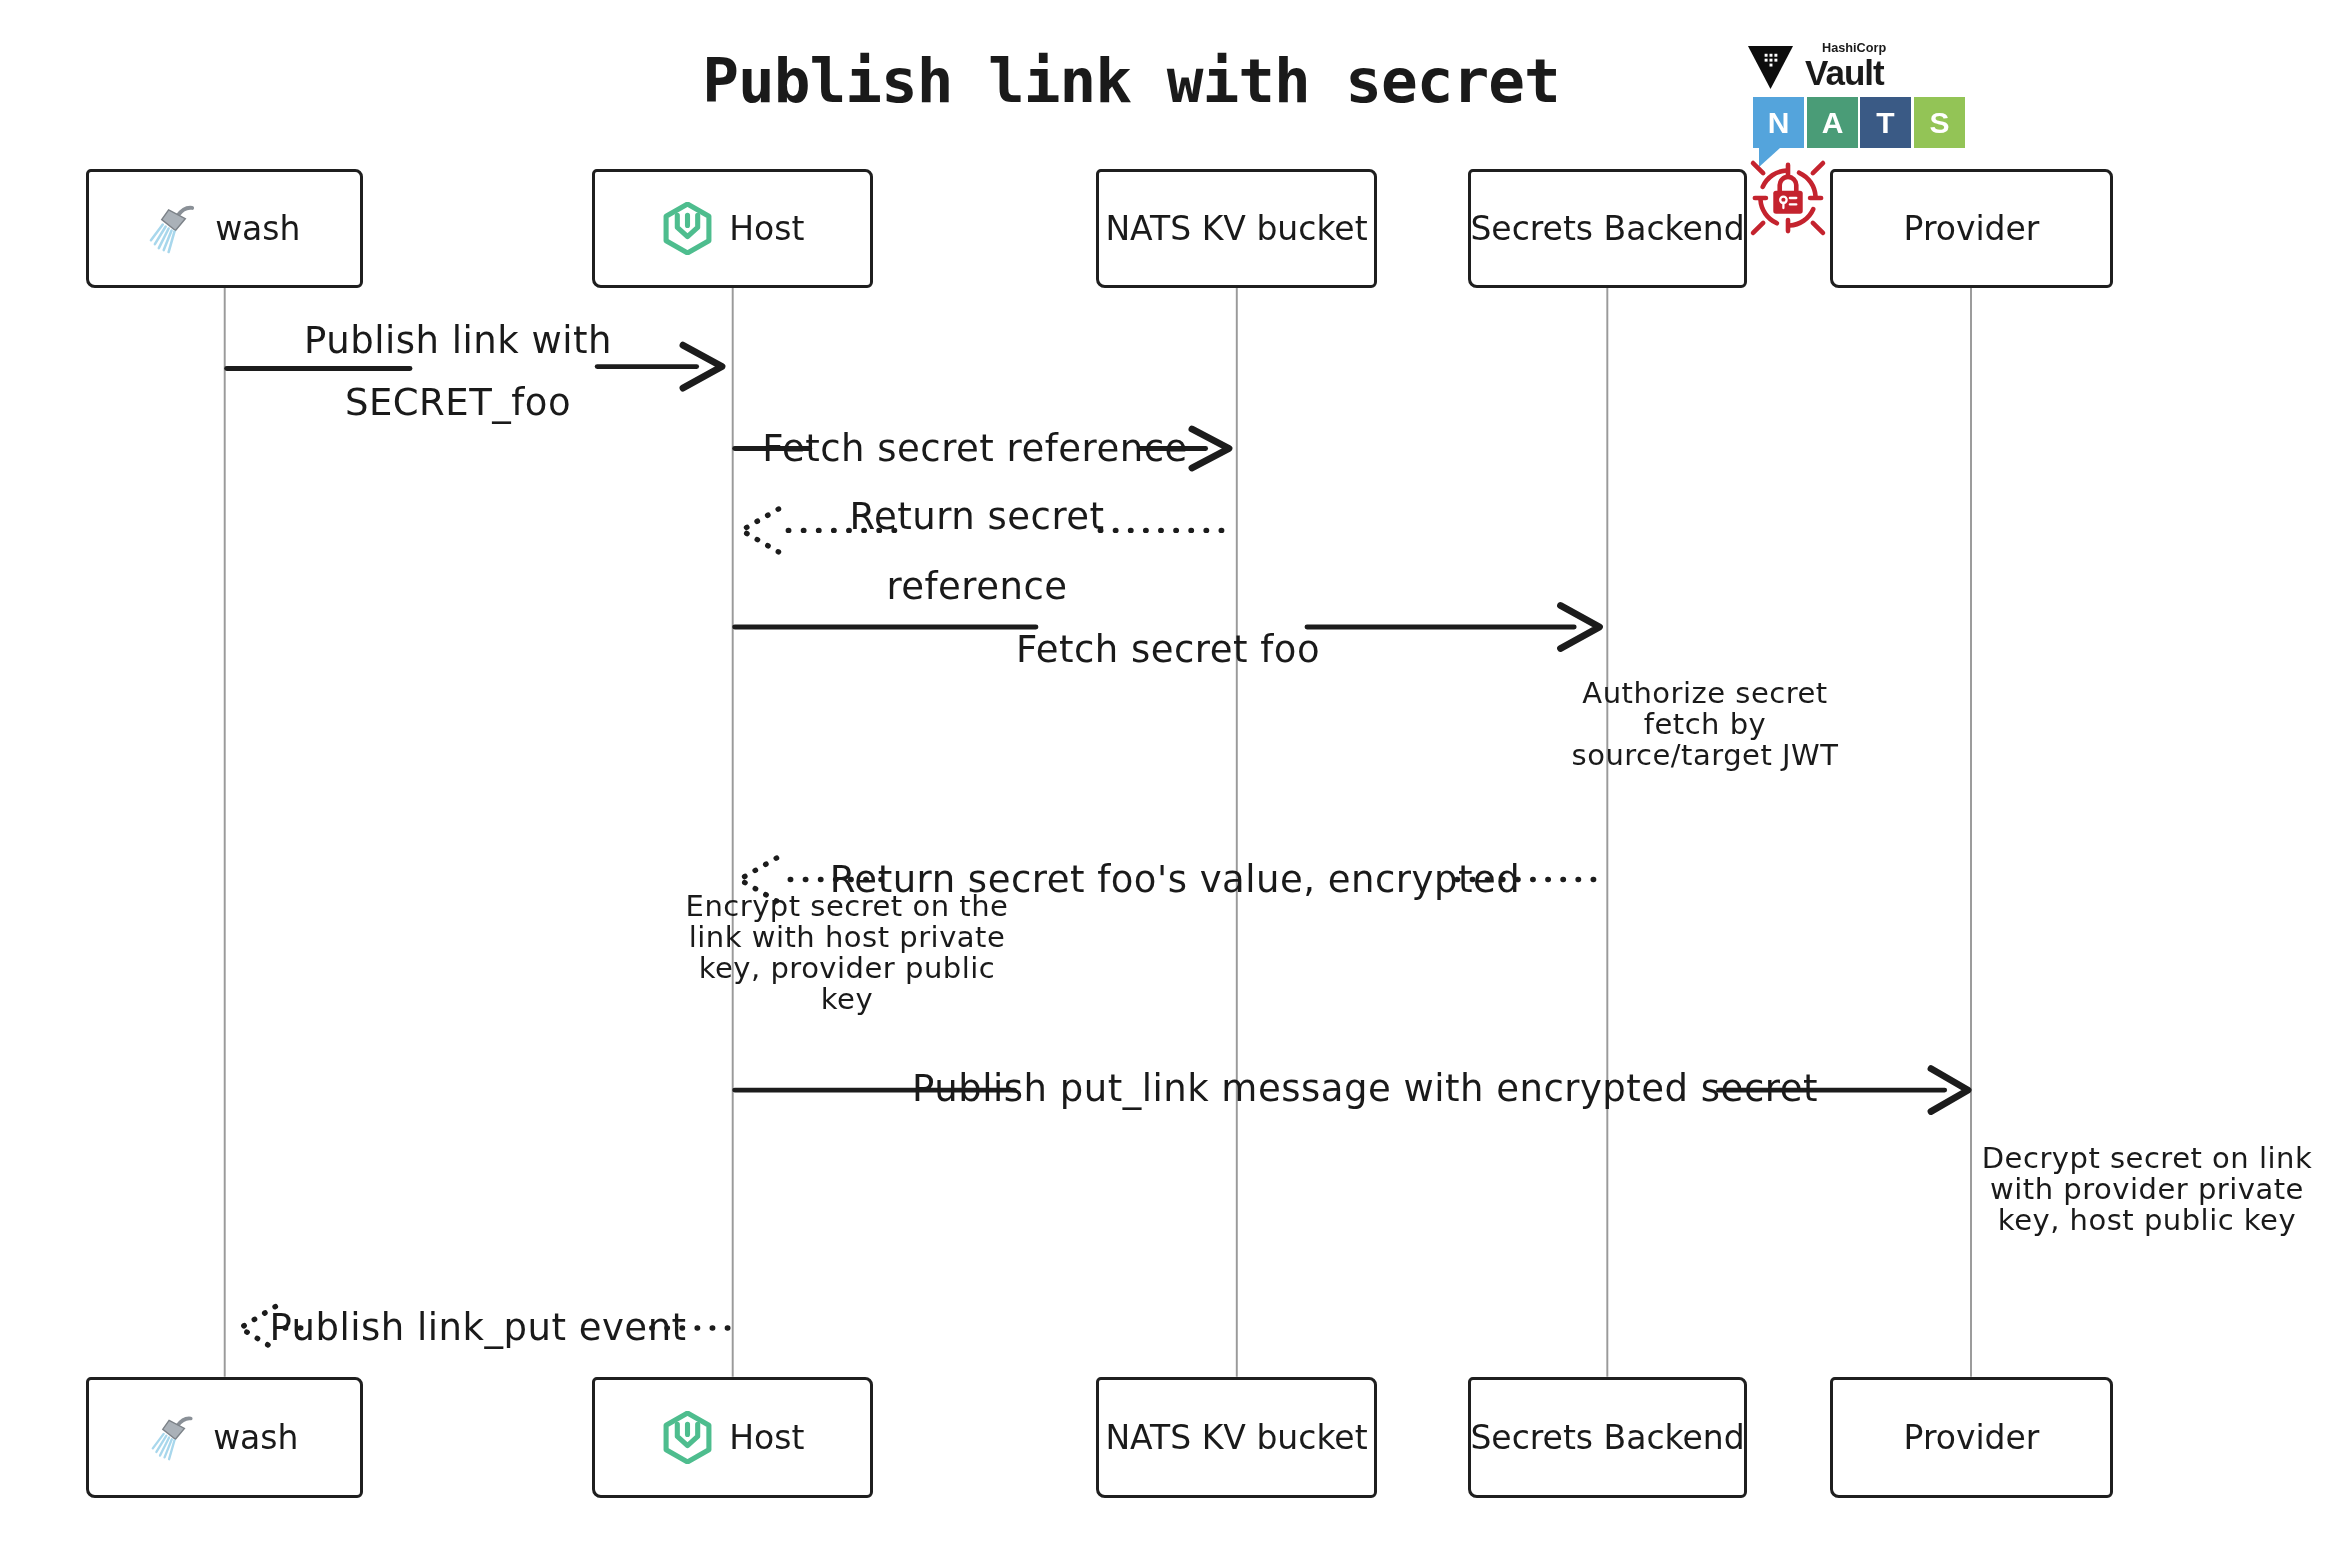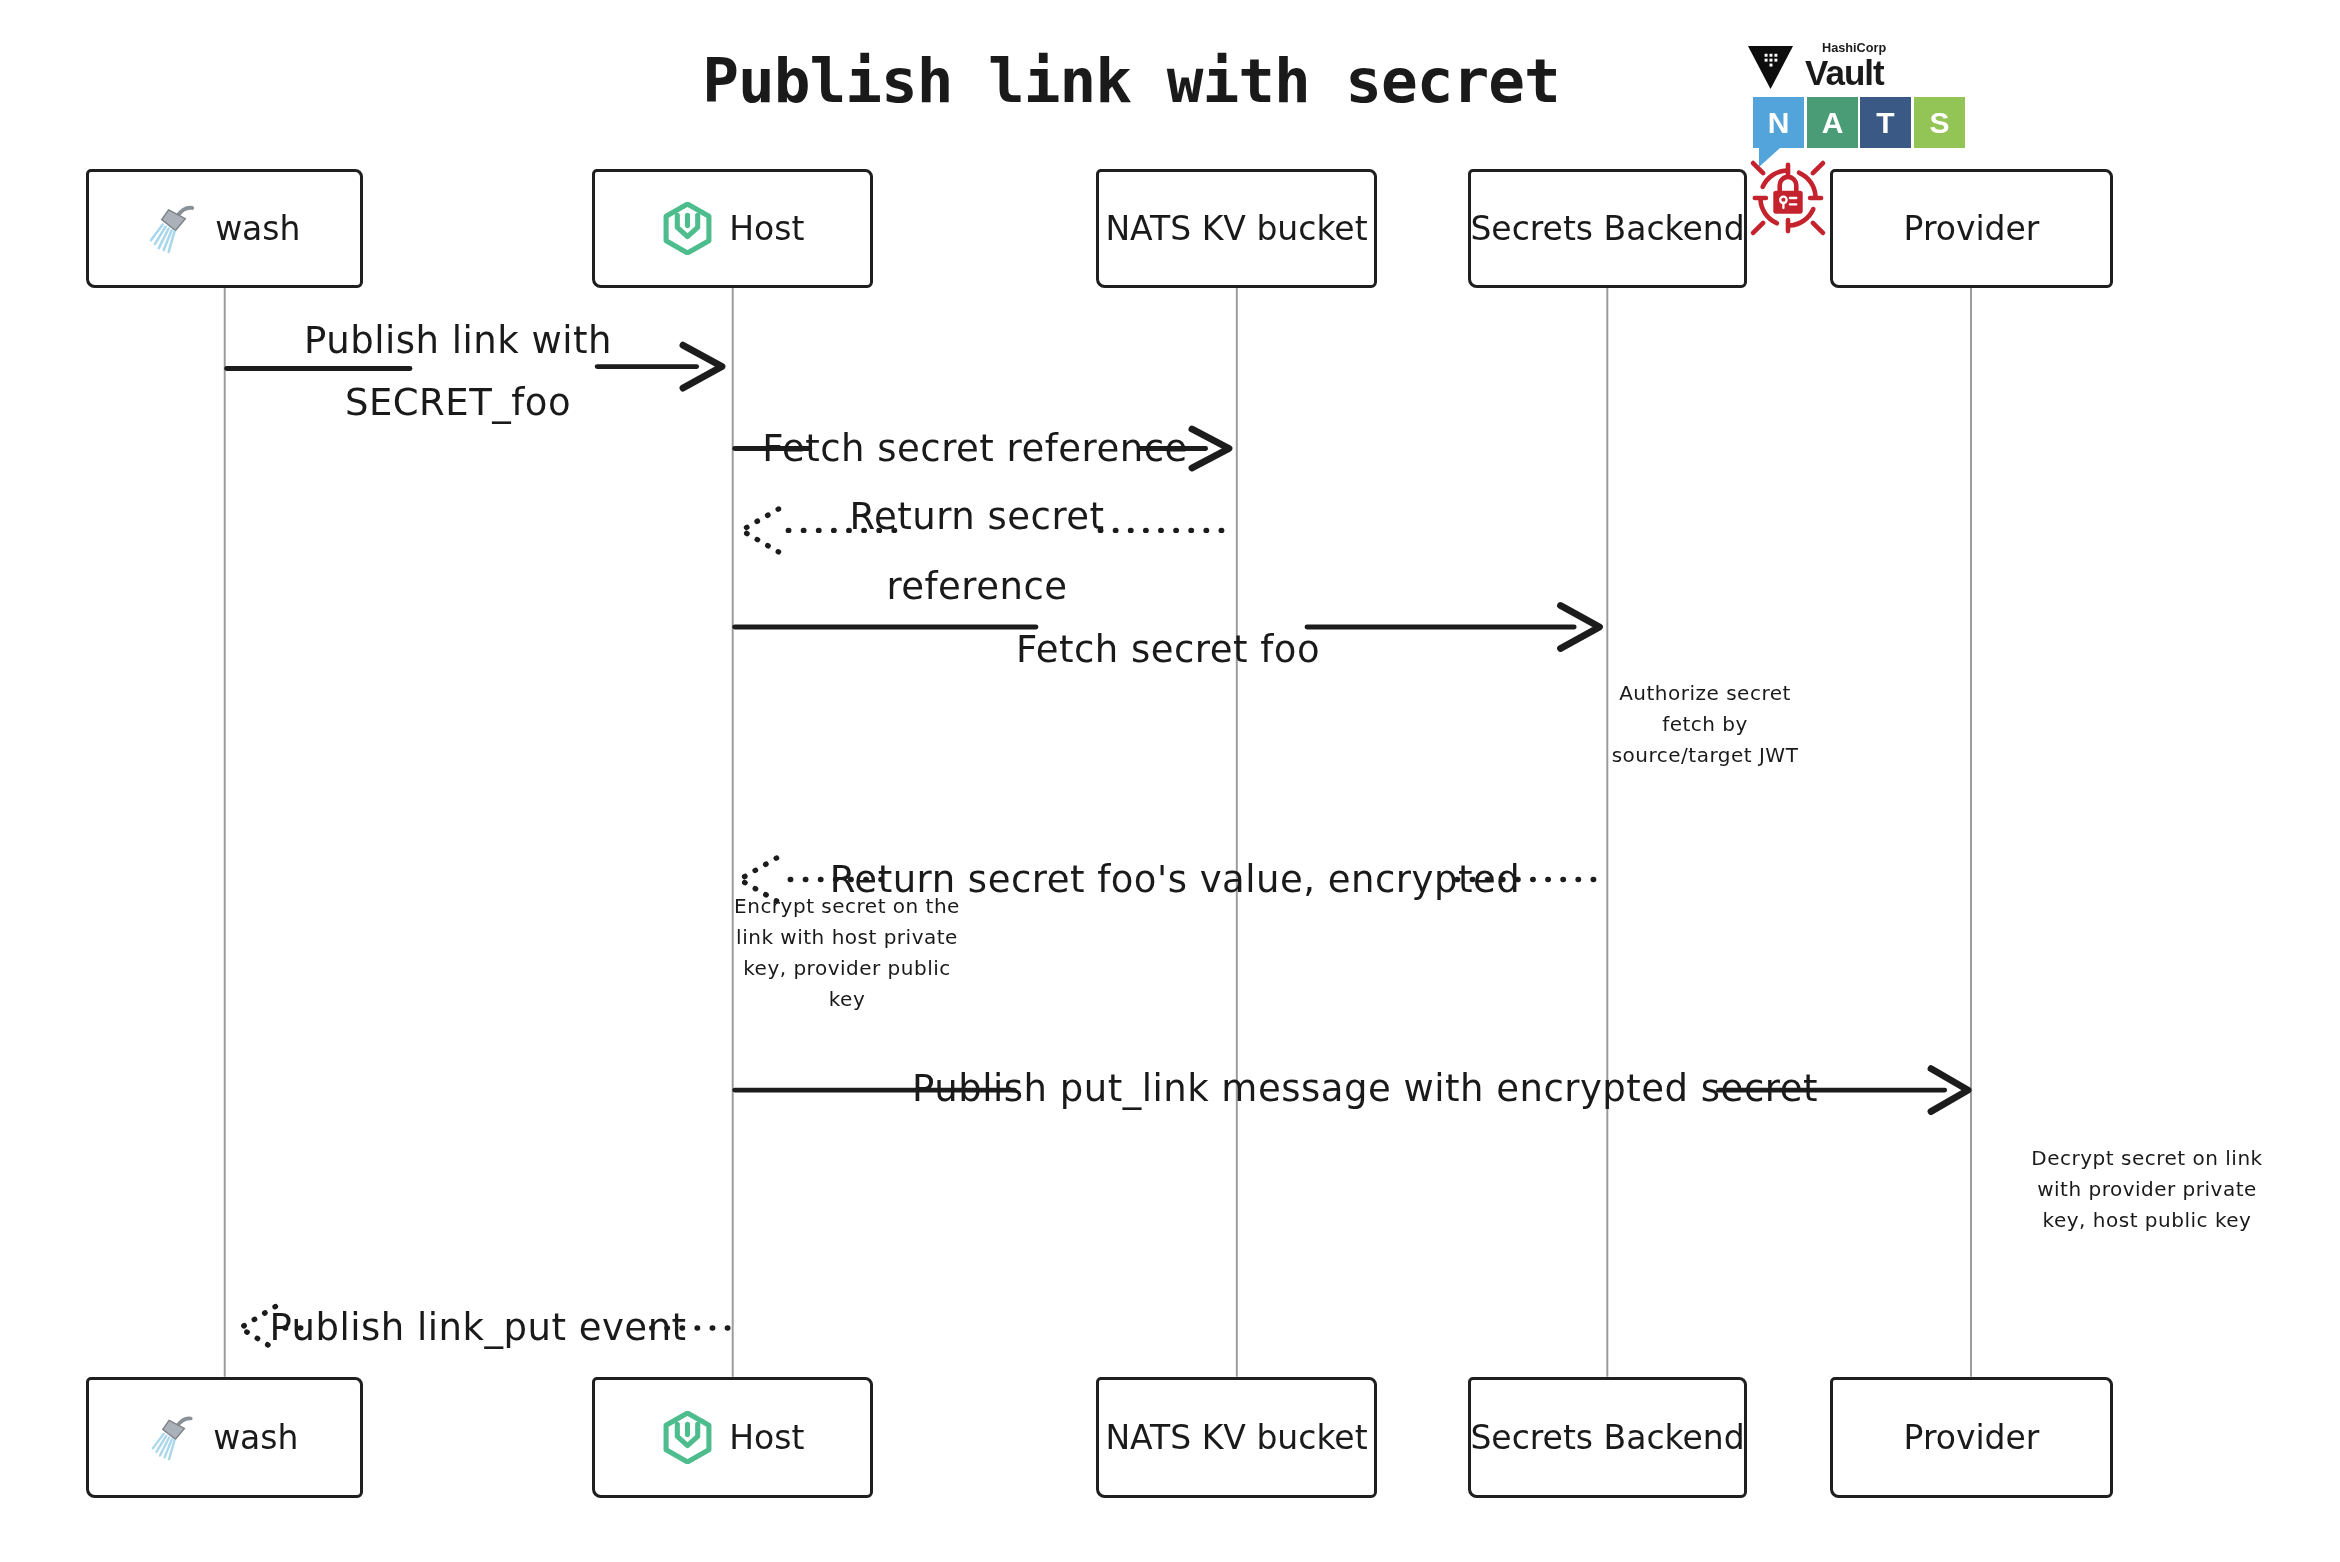--- a/index.html
+++ b/index.html
@@ -47,21 +47,21 @@
   .solid{stroke:#1c1c1c;stroke-width:5;fill:none;stroke-linecap:round;}
   .head{stroke:#1c1c1c;stroke-width:7;fill:none;stroke-linecap:round;stroke-linejoin:round;}
   .dots{stroke:#1c1c1c;stroke-width:5.5;fill:none;stroke-linecap:round;
         stroke-dasharray:0.5 15;}
   .dothead{stroke:#1c1c1c;stroke-width:5.5;fill:none;stroke-linecap:round;
            stroke-dasharray:0.5 12;}
 
   
   .mlabel{position:absolute;transform:translate(-50%,-50%);font-size:37px;
           white-space:nowrap;letter-spacing:0.5px;}
-  .note{position:absolute;transform:translateX(-50%);text-align:center;font-size:20px;
+  .note{position:absolute;transform:translateX(-50%);text-align:center;font-size:29px;
         line-height:31px;letter-spacing:0.5px;}
   .note div{white-space:nowrap;}
 </style>
 </head>
 <body>
 
 <div id="canvas">
 
   <div class="title">Publish link with secret</div>
 

